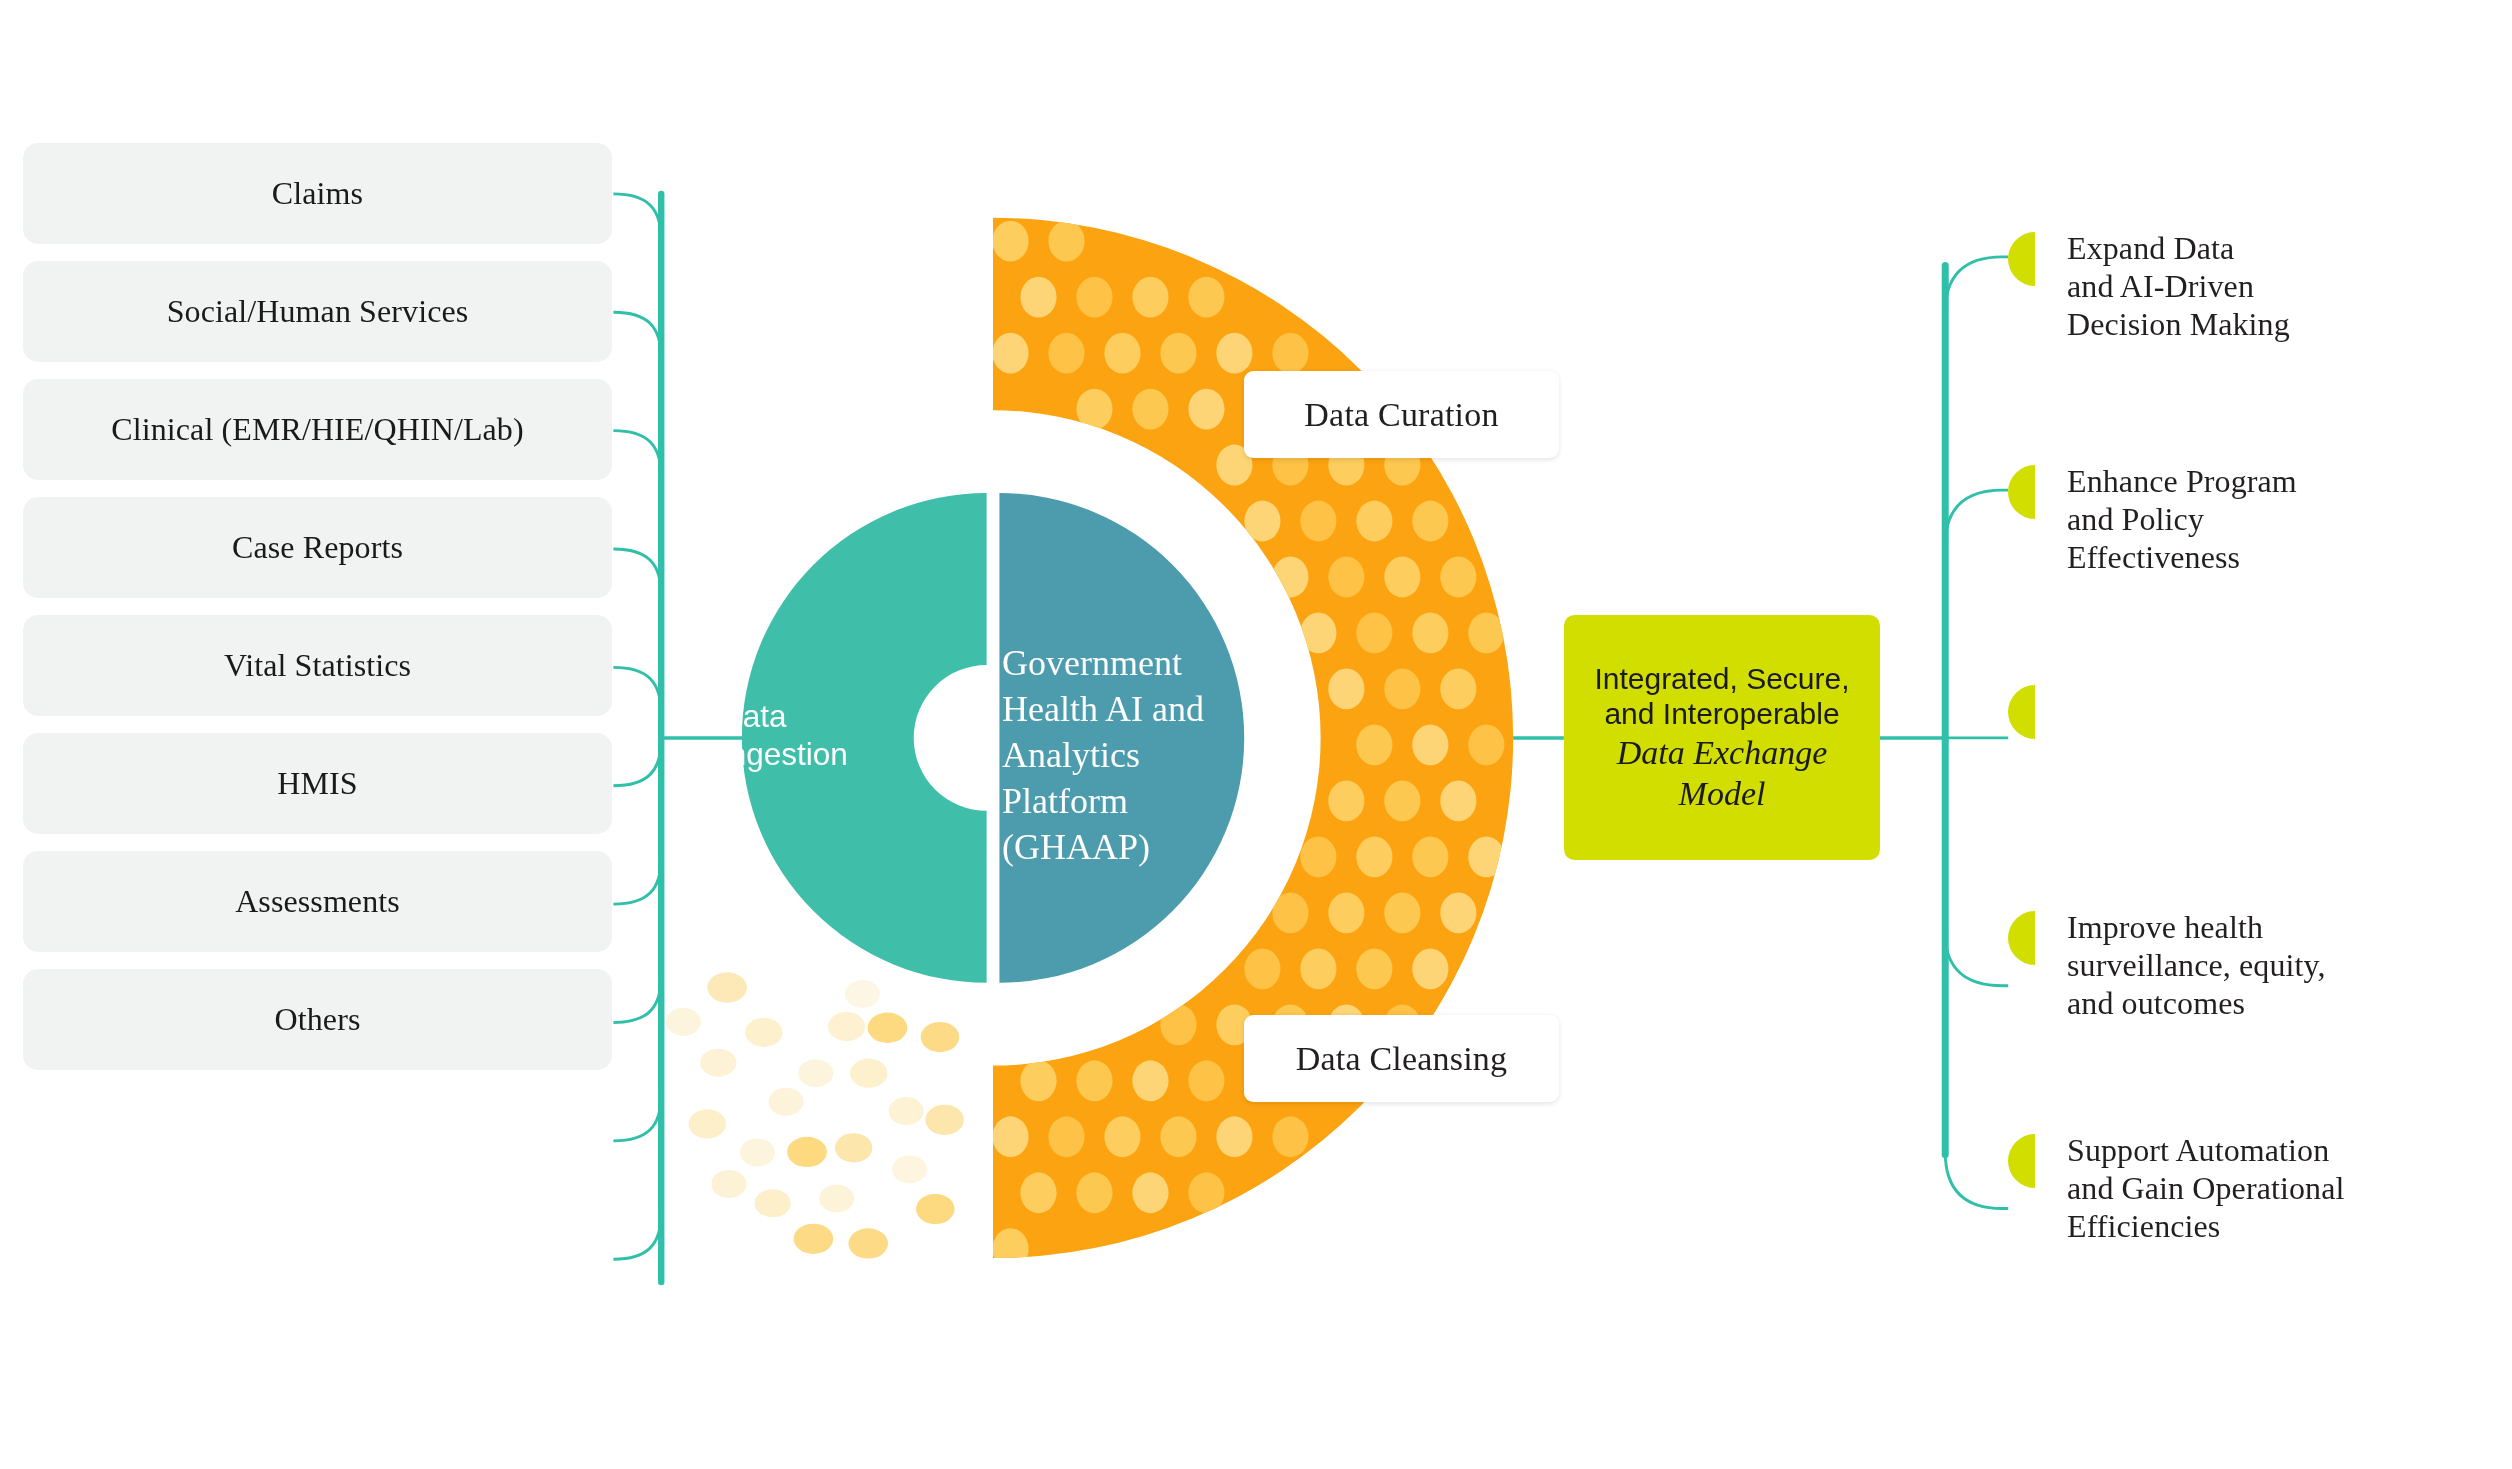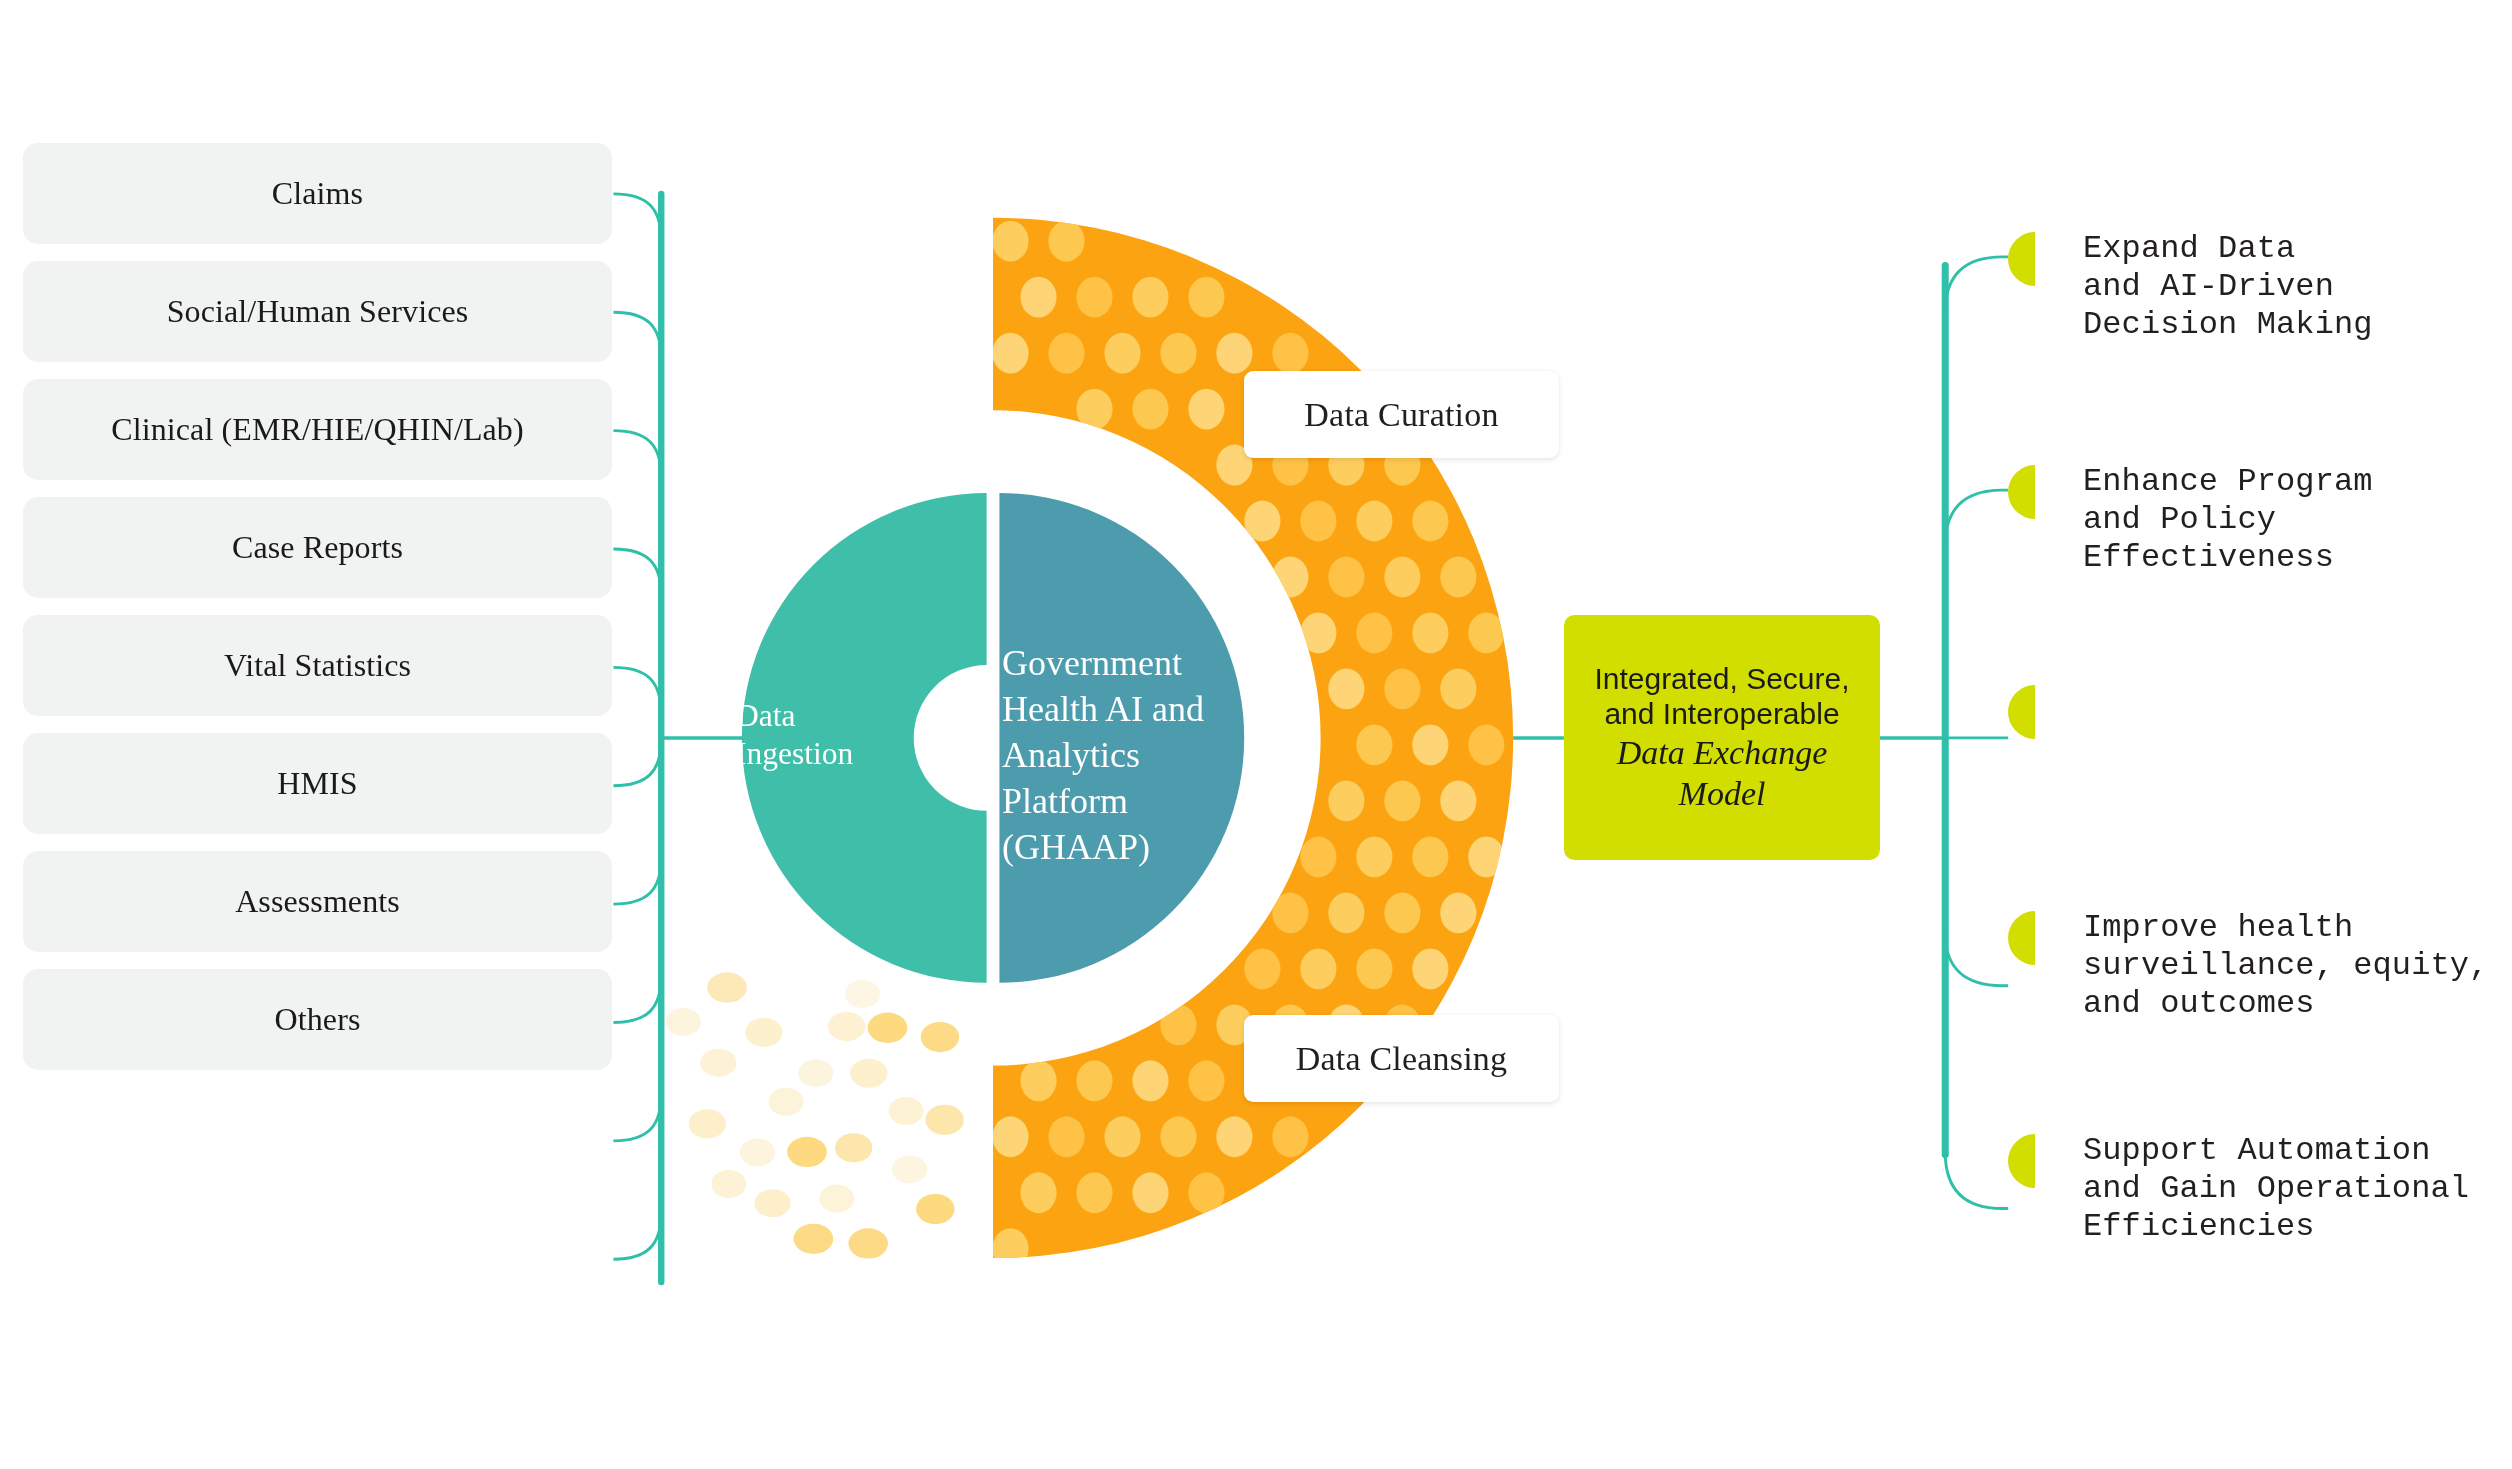--- a/index.html
+++ b/index.html
@@ -56,25 +56,25 @@
     position: absolute;
     left: 0; top: 0;
     width: 2512px;
     height: 1470px;
     pointer-events: none;
   }
 
   
   .hub-label-ingestion {
     position: absolute;
-    left: 736px;
+    left: 720px;
     top: 697px;
     width: 175px;
     color: #ffffff;
-    font-family: Liberation Serif, serif;
+    font-family: Liberation Sans, sans-serif;
     font-size: 31.5px;
     line-height: 1.22;
     text-align: left;
   }
   .hub-label-ghaap {
     position: absolute;
     left: 1002px;
     top: 640px;
     width: 280px;
     color: #ffffff;
@@ -153,22 +153,22 @@
   }
   .outcome .bullet {
     width: 27px;
     height: 54px;
     background: #d2dd00;
     border-radius: 54px 0 0 54px;
     flex: 0 0 auto;
     margin-top: 2.3px;
   }
   .outcome .otext {
-    margin-left: 48px;
-    font-family: Liberation Mono, monospace;
+    margin-left: 32px;
+    font-family: Liberation Serif, serif;
     font-size: 32px;
     line-height: 1.18;
     color: #231f20;
     white-space: pre-line;
     letter-spacing: 0.1px;
   }
 </style>
 </head>
 <body>
 

